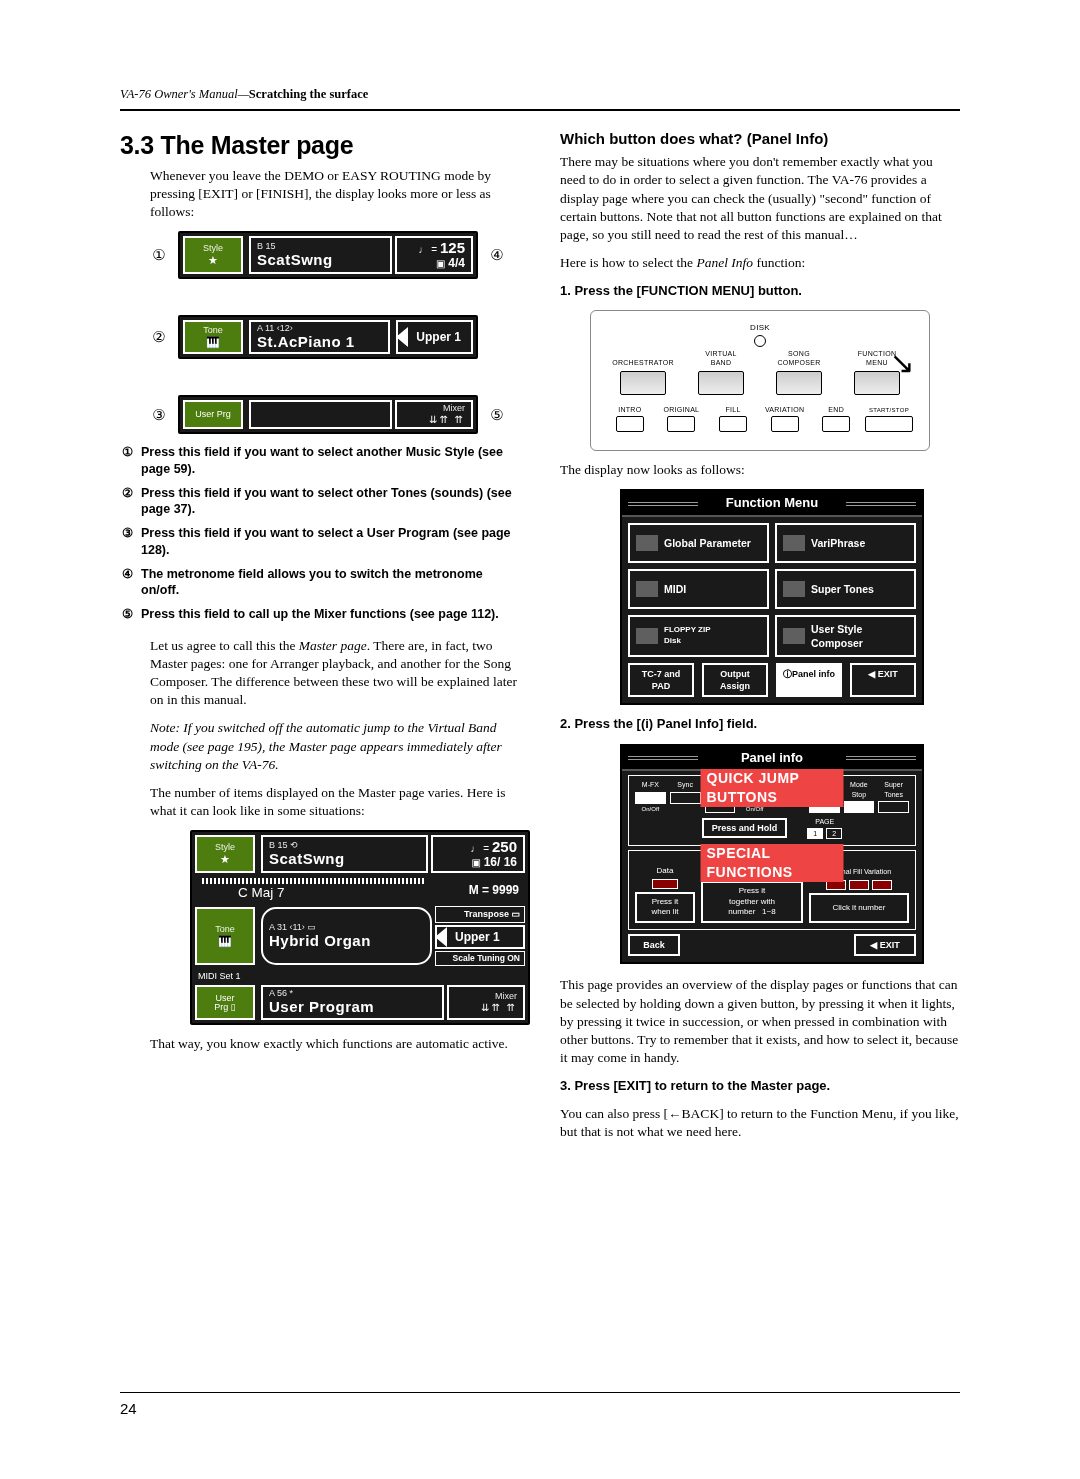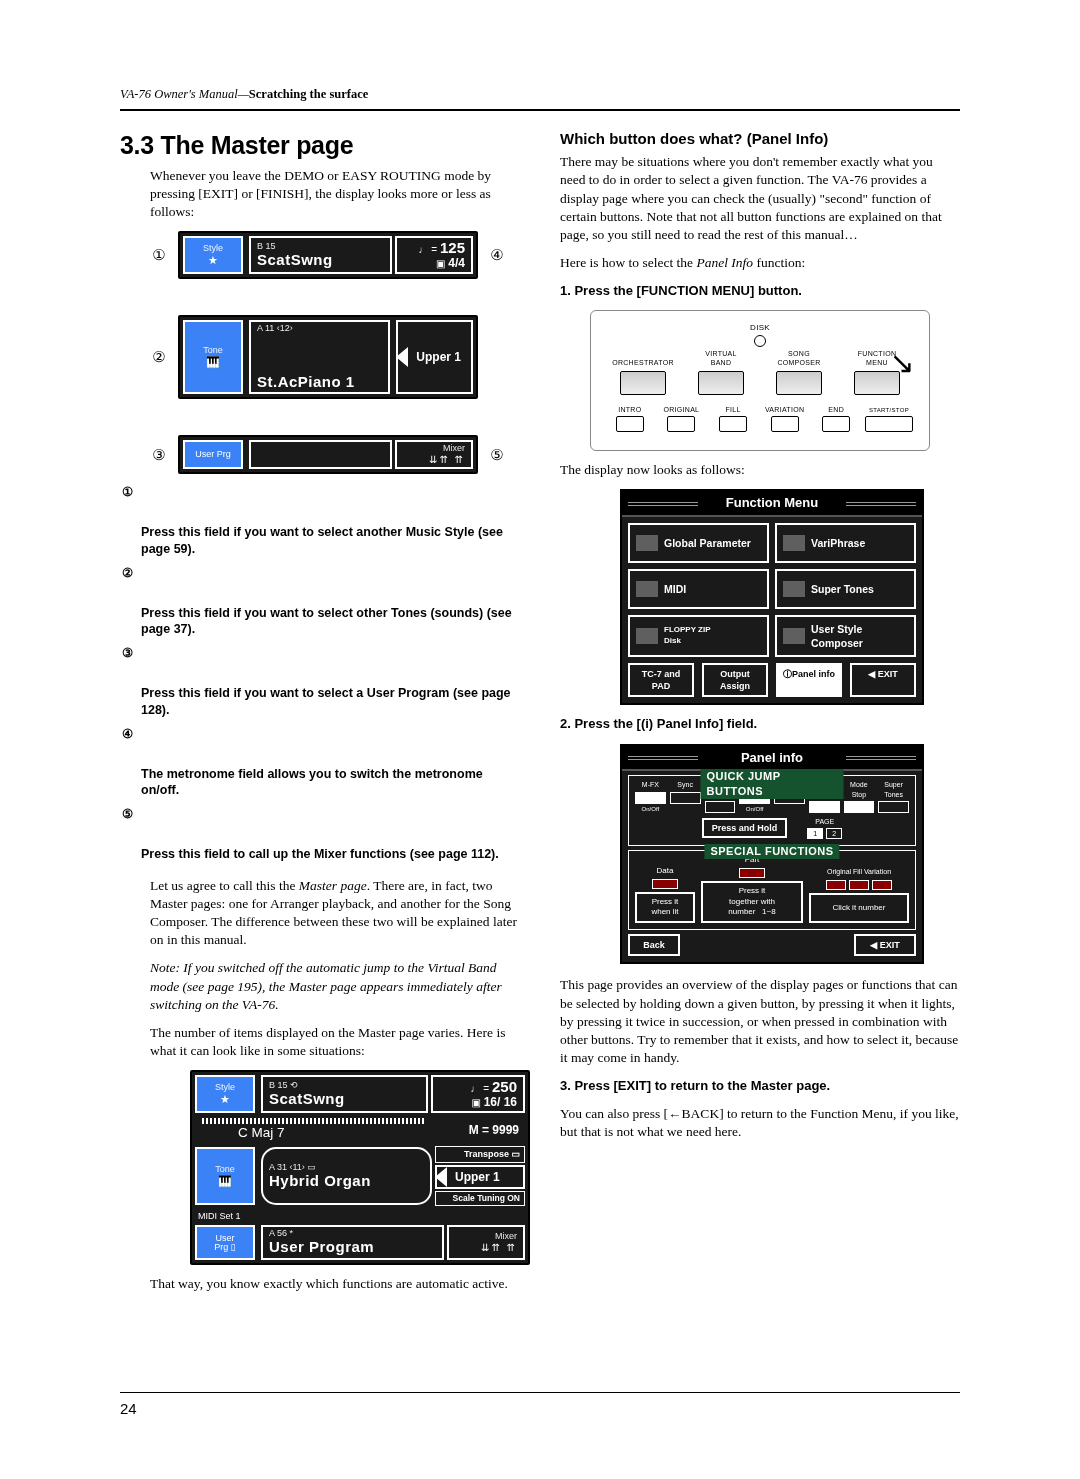--- a/index.html
+++ b/index.html
@@ -42,41 +42,41 @@
     font-size: 15px;
     margin: 0 0 4px 0;
   }
   p { margin: 0 0 10px 0; }
   .body-para { margin-left: 30px; }
   .note { font-style: italic; }
   .step-b { font-weight: bold; font-family: Arial, Helvetica, sans-serif; font-size: 13px;}
   .circled { display:inline-block; width:15px; text-align:center; }
   .callouts { margin: 10px 0 14px 0; }
   .callouts .item { display:flex; gap:6px; font-family: Arial, Helvetica, sans-serif; font-weight:bold; font-size:12.5px; margin: 4px 0 8px 0; line-height:1.3;}
-  .callouts .item .txt { flex:1;margin-top:40px; }
+  .callouts .item .txt { flex:1; }
   .pagenum-row { position:absolute; left:120px; right:120px; bottom:60px; }
   .pagenum { font-family: Arial, Helvetica, sans-serif; font-weight: normal; font-size: 15px; margin-top:6px;}
 
   
   .lcd-wrap { display:flex; align-items:center; gap:10px; margin:6px 0 6px 30px; }
   .lcd-wrap .side { font-size:15px; width:18px; text-align:center;}
   .lcd {
     background:#1a1a1a; color:#fff;
     font-family: Arial, Helvetica, sans-serif;
     border:2px solid #000; border-radius:2px;
     width: 300px;
     box-sizing:border-box;
   }
   .lcd-row { display:flex; align-items:stretch; }
   .lcd-cell {
     border:2px solid #fff; margin:3px; padding:2px 6px;
     display:flex; flex-direction:column; justify-content:center;
     font-size:11px; line-height:1.1;
   }
-  .lcd-cell.dark { background:#3b82f6; }
+  .lcd-cell.dark { background:#4d7c0f; }
   .lcd-cell .tiny { font-size:9px; opacity:.9;}
   .lcd-cell .big  { font-size:15px; font-weight:900; letter-spacing:.5px;}
   .lcd-cell .med  { font-size:12px; font-weight:900;}
   .lcd-right { margin-left:auto; text-align:right; align-items:flex-end;}
   .lcd-upper { border:2px solid #fff; margin:3px; padding:2px 10px 2px 18px; font-size:12px; font-weight:900; display:flex; align-items:center; position:relative;}
   .lcd-upper::before{content:""; position:absolute; left:-2px; top:50%; transform:translateY(-50%); border-top:10px solid transparent; border-bottom:10px solid transparent; border-right:12px solid #fff;}
   .lcd-full { margin:6px 0 10px 0; width: 340px;}
   .lcd-sep { height:6px; background:repeating-linear-gradient(90deg,#fff 0 2px, transparent 2px 4px); margin:0 4px;}
   .stack-gap { height: 24px; }
 
@@ -98,21 +98,21 @@
   .hw-item .lab{ font-size:7px; white-space:nowrap;}
   .hw-scr{ width:44px; height:22px; background:linear-gradient(180deg,#ccc,#eee); border:1px solid #000; margin:3px auto 0 auto; border-radius:2px;}
   .hw-row2{ display:flex; gap:6px; align-items:flex-end; margin-top:8px;}
   .hw-btn{ width:26px; height:14px; border:1px solid #000; border-radius:2px; margin:2px auto 0 auto; background:#fff;}
   .hw-btn.long{ width:46px;}
   .arrow-down{ position:relative;}
   .arrow-down::after{content:"↘"; position:absolute; right:-2px; top:-6px; font-size:30px; font-weight:100; color:#000;}
 
   .panelinfo { width:300px; margin:8px 0 12px 60px;}
   .groupbox{ border:1px solid #fff; margin:4px 6px; padding:4px 6px 6px 6px; position:relative;}
-  .groupbox .gl{ position:absolute; top:-7px; left:50%; transform:translateX(-50%); background:#14532d; padding:0 6px; font-size:11px; font-weight:900; letter-spacing:.5px;}
+  .groupbox .gl{ position:absolute; top:-7px; left:50%; transform:translateX(-50%); background:#ef4444; padding:0 6px; font-size:14px; font-weight:900; letter-spacing:.5px;}
   .qj-row{ display:flex; gap:4px; font-size:7px; text-align:center; margin-bottom:4px;}
   .qj-col{ flex:1;}
   .qj-col .sw{ border:1px solid #fff; height:10px; margin-top:2px;}
   .hold-btn{ border:2px solid #fff; font-size:9px; font-weight:bold; padding:2px 8px; display:inline-block;}
   .sf-row{ display:flex; gap:6px; font-size:8px; align-items:flex-end;}
   .sf-col{ flex:1; text-align:center;}
   .sf-btn{ border:2px solid #fff; font-size:8px; padding:3px 4px; margin-top:3px; min-height:20px; display:flex; align-items:center; justify-content:center; text-align:center;}
 
 </style>
 </head>
@@ -154,21 +154,21 @@
         </div>
         <div class="stack-gap"></div>
         <div class="lcd-wrap">
           <span class="side circled">②</span>
           <div class="lcd">
               <div class="lcd-row">
             <div class="lcd-cell dark" style="width:44px;text-align:center;">
                   <span class="tiny">Tone</span>
                   <span>🎹</span>
                 </div>
-            <div class="lcd-cell" style="flex:1;gap:40px;">
+            <div class="lcd-cell" style="flex:1;">
                   <span class="tiny">A 11 ‹12›</span>
                   <span class="big">St.AcPiano 1</span>
                 </div>
             <div class="lcd-upper">Upper 1</div>
           </div>
             </div>
           <span class="side"></span>
         </div>
         <div class="stack-gap"></div>
         <div class="lcd-wrap">

